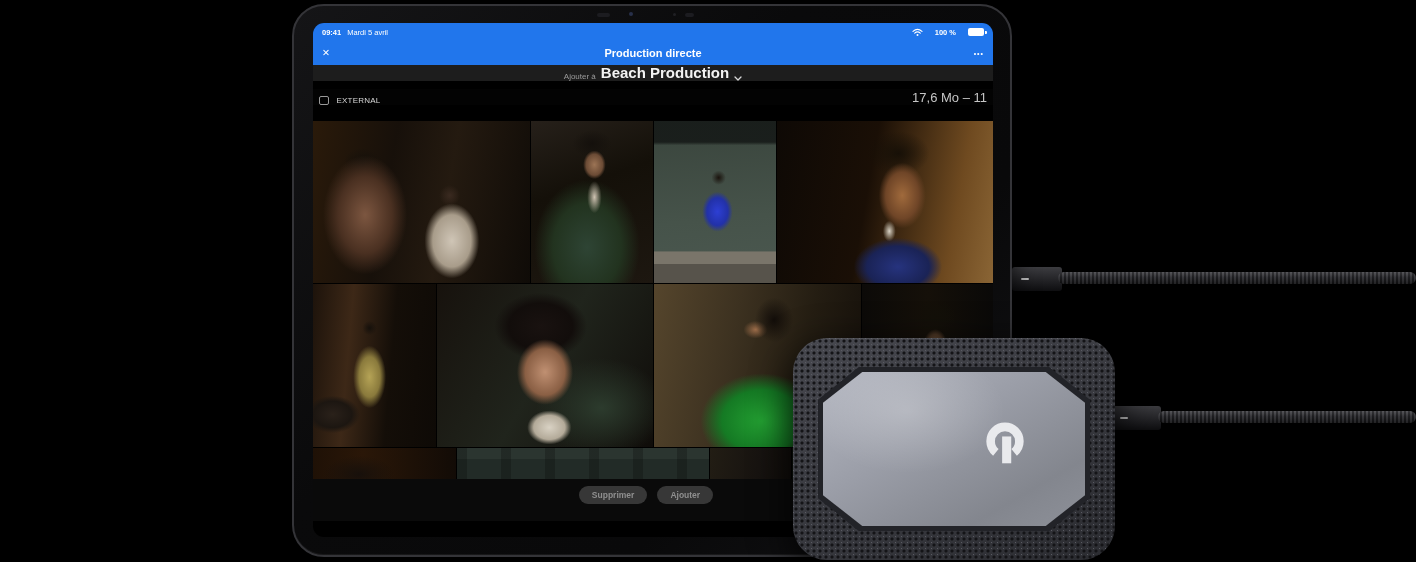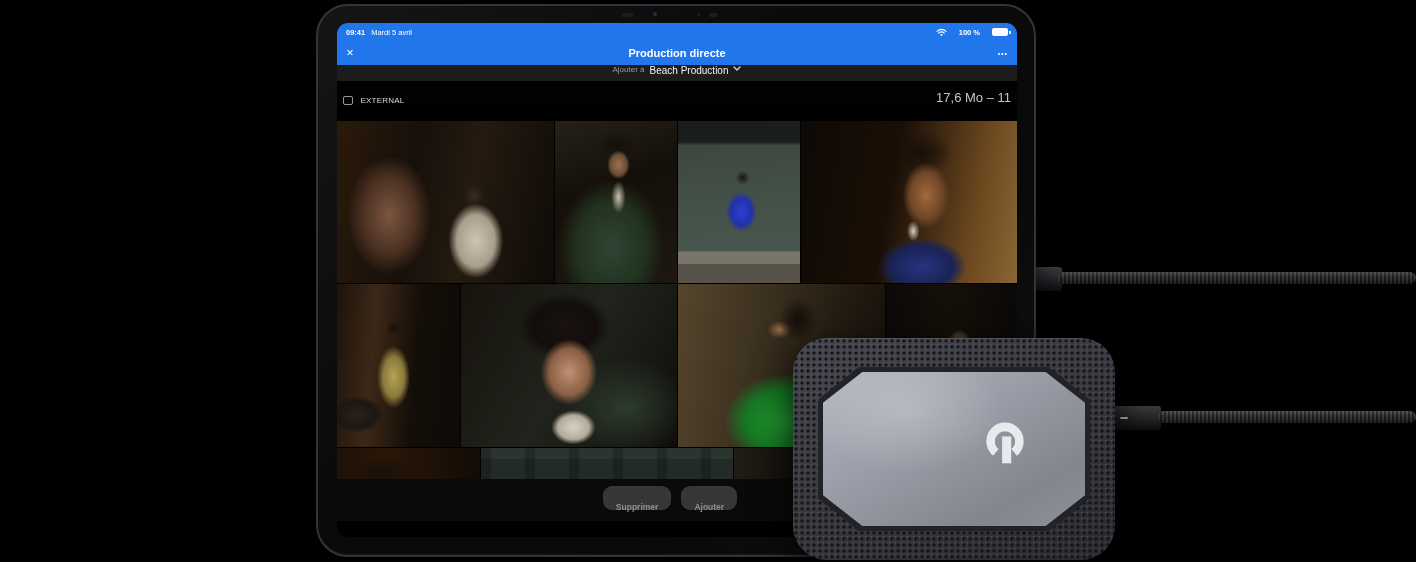--- a/index.html
+++ b/index.html
@@ -18,21 +18,21 @@
     background:rgba(255,255,255,.7);}
   #cable-top .connector{left:1012px;top:267px;}
   #cable-top .cable{left:1058px;top:272px;width:358px;}
   #cable-bottom .connector{left:1111px;top:406px;}
   #cable-bottom .cable{left:1158px;top:411px;width:258px;}
 
   
   #tablet{position:absolute;left:292px;top:4px;width:720px;height:553px;z-index:2;
     background:linear-gradient(135deg,#151517,#0a0a0b 40%,#09090a 70%,#141416);
     border:2px solid #343438;border-radius:32px;
-    box-shadow:0 0 26px rgba(0,0,0,.75), inset 0 -1px 0 rgba(255,255,255,.06);margin-left:24px;}
+    box-shadow:0 0 26px rgba(0,0,0,.75), inset 0 -1px 0 rgba(255,255,255,.06);}
   .cam-pill{position:absolute;background:#1c1c20;border-radius:3px;}
   .cam-dot{position:absolute;border-radius:50%;}
 
   #screen{position:absolute;left:19px;top:17px;width:680px;height:514px;border-radius:11px;
     overflow:hidden;background:#000;}
 
   
   #statusbar{height:18px;background:#2176ec;display:flex;align-items:center;padding:0 9px;color:#fff;}
   #statusbar .time{font-size:7.5px;font-weight:700;}
   #statusbar .date{font-size:7.5px;font-weight:400;margin-left:6px;}
@@ -42,23 +42,23 @@
   .battery::after{content:"";position:absolute;right:-2.5px;top:2.5px;width:1.8px;height:3px;
     background:#fff;border-radius:0 1px 1px 0;}
 
   #titlebar{position:relative;height:24px;background:#2176ec;color:#fff;}
   #titlebar .title{position:absolute;left:0;right:0;top:0;height:24px;line-height:24px;
     text-align:center;font-size:11px;font-weight:600;}
   #close-btn{position:absolute;left:9px;top:0;height:24px;line-height:24px;font-size:9.5px;cursor:default;}
   #more-btn{position:absolute;right:9px;top:0;height:24px;line-height:26px;font-size:7px;letter-spacing:1px;}
 
   
-  #addto{height:16px;background:#1d1d1d;display:flex;align-items:flex-start;justify-content:center;gap:5px;}
+  #addto{height:16px;background:#1d1d1d;display:flex;align-items:flex-end;justify-content:center;gap:5px;}
   #addto .lbl{font-size:8px;color:#9b9b9b;}
-  #addto .val{font-size:10px;color:#f2f2f2;font-weight:400;}
+  #addto .val{font-size:15px;color:#f2f2f2;font-weight:700;}
   #addto svg{margin-top:1px;}
 
   .spacer8{height:8px;background:#000;}
 
   
   .src-row{height:16px;display:flex;align-items:flex-end;padding:0 6px;background:#030303;}
   .checkbox{width:9.5px;height:9.5px;border:1.1px solid #999;border-radius:2px;background:transparent;
     flex:0 0 auto;}
   .src-row .lbl{font-size:8px;color:#d8d8d8;margin-left:8px;letter-spacing:.2px;}
   .src-row .meta{margin-left:auto;font-size:13px;color:#c6c6c6;}
@@ -118,21 +118,21 @@
   .r3b{width:252px;background:
     repeating-linear-gradient(90deg,rgba(0,0,0,.22) 0 10px,rgba(0,0,0,0) 10px 44px),
     linear-gradient(#2b3530 0 35%,#222b27 35% 100%);}
   .r3c{width:81px;background:linear-gradient(100deg,#221d14 0%,#171310 60%,#100d0a 100%);}
   .r3d{width:201px;background:linear-gradient(90deg,#0d120c,#090a08);}
 
   
   #footerbar{height:42px;background:#0a0a0a;display:flex;justify-content:center;gap:10px;
     padding-top:7px;transform:translateX(-7px);}
   .pill-btn{height:18px;border:none;border-radius:9px;background:#373737;color:#8f8f8f;
-    font-size:8.5px;font-weight:600;padding:12px 13px;line-height:18px;}
+    font-size:8.5px;font-weight:600;padding:0 13px;line-height:18px;}
 
   
   #drive{position:absolute;left:793px;top:338px;width:322px;height:222px;border-radius:34px;z-index:3;
     background-image:
       radial-gradient(circle at 3px 3px, #141417 1.2px, rgba(0,0,0,0) 1.9px),
       radial-gradient(circle at 0px 0px, #595a62 1px, rgba(0,0,0,0) 1.6px),
       linear-gradient(155deg,#47484f 0%,#3a3b41 45%,#2b2c31 100%);
     background-size:6px 6px,6px 6px,100% 100%;
     box-shadow:0 12px 40px rgba(0,0,0,.9), inset 0 1px 2px rgba(255,255,255,.08);}
   #drive .groove{position:absolute;left:25px;top:29px;width:272px;height:164px;background:#222328;

